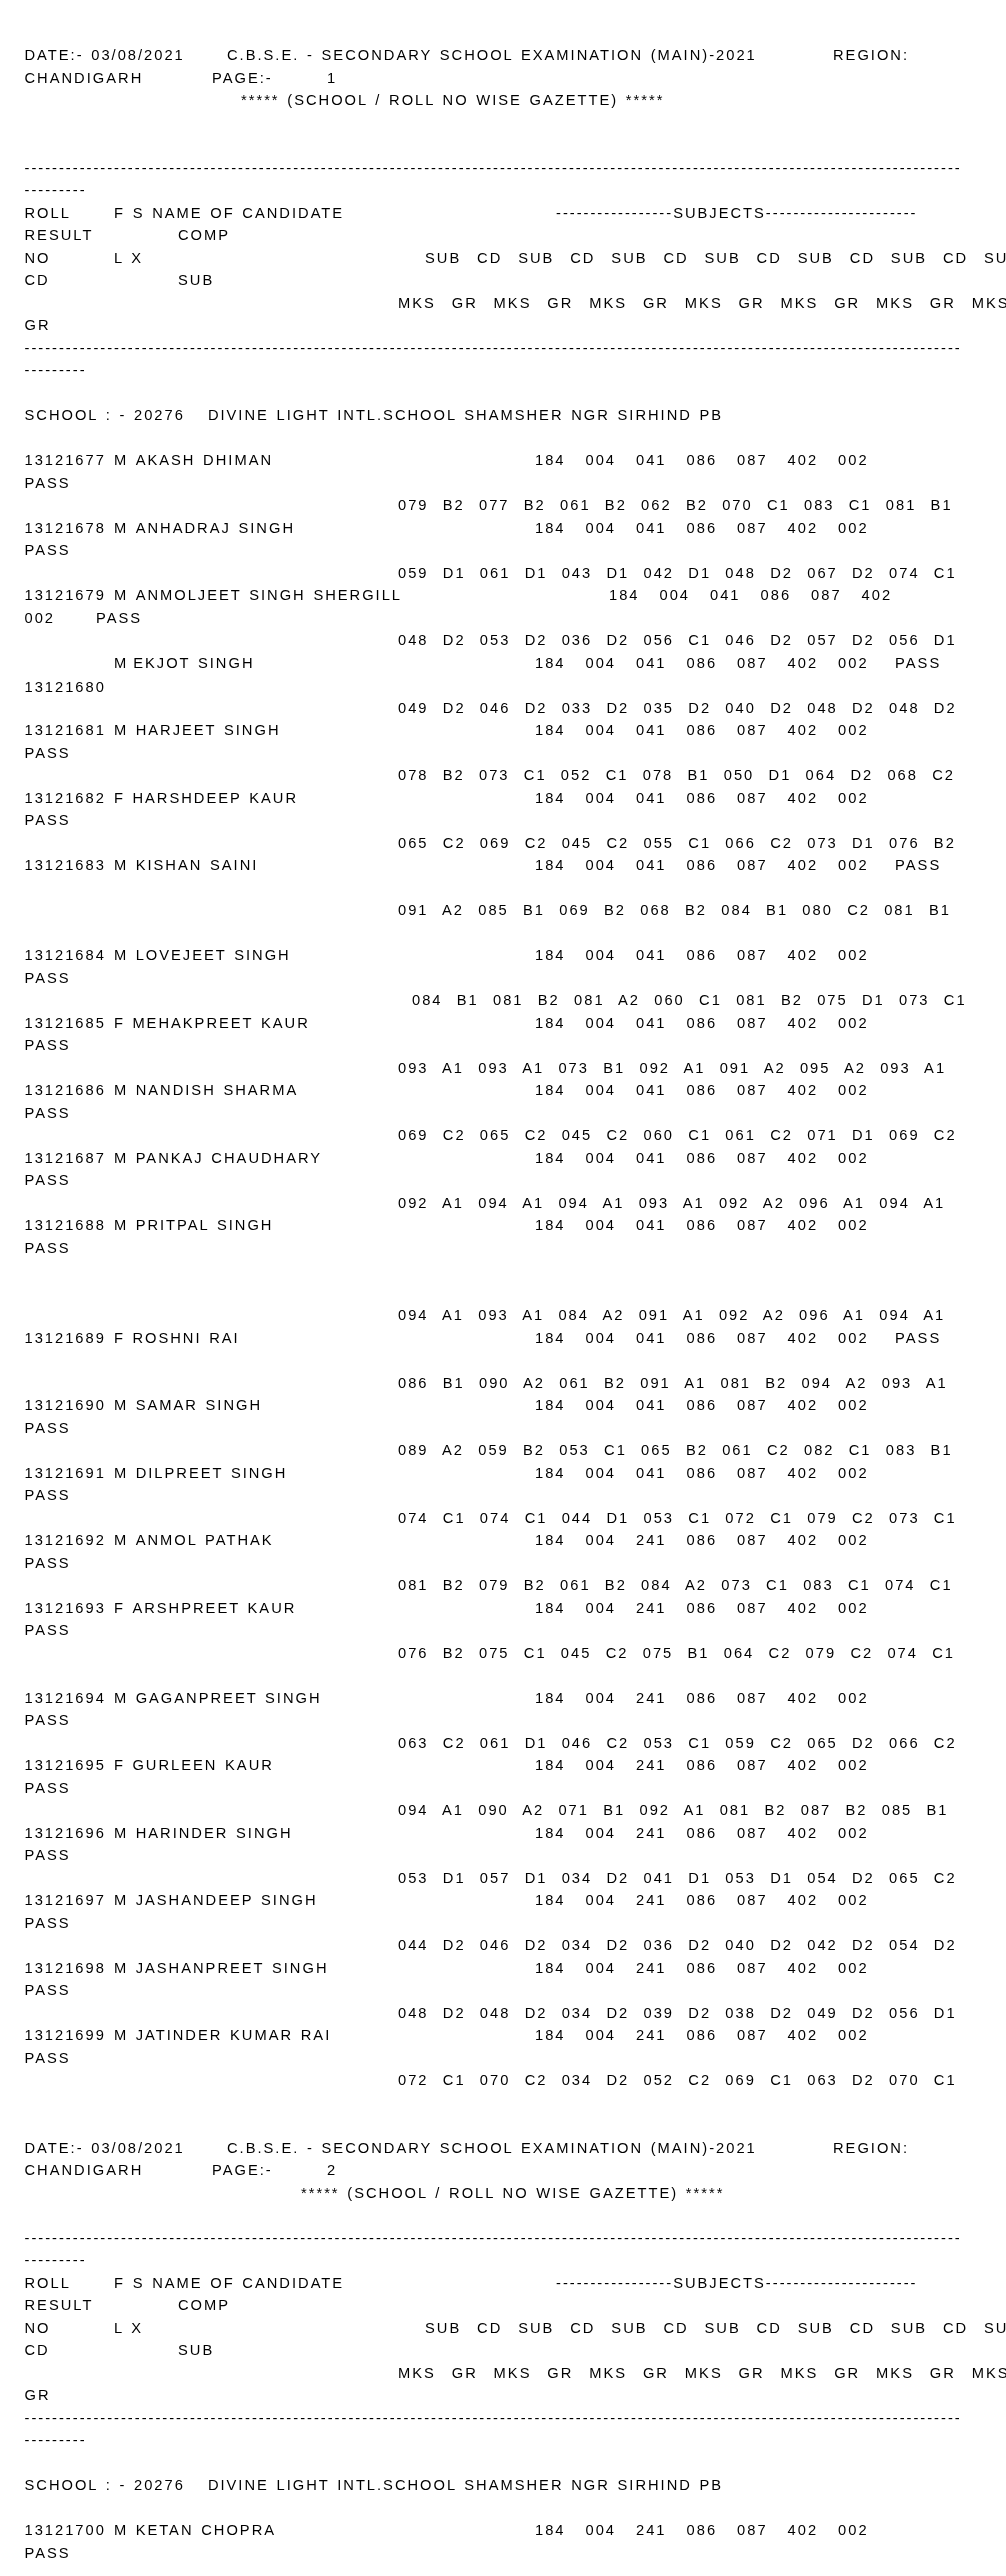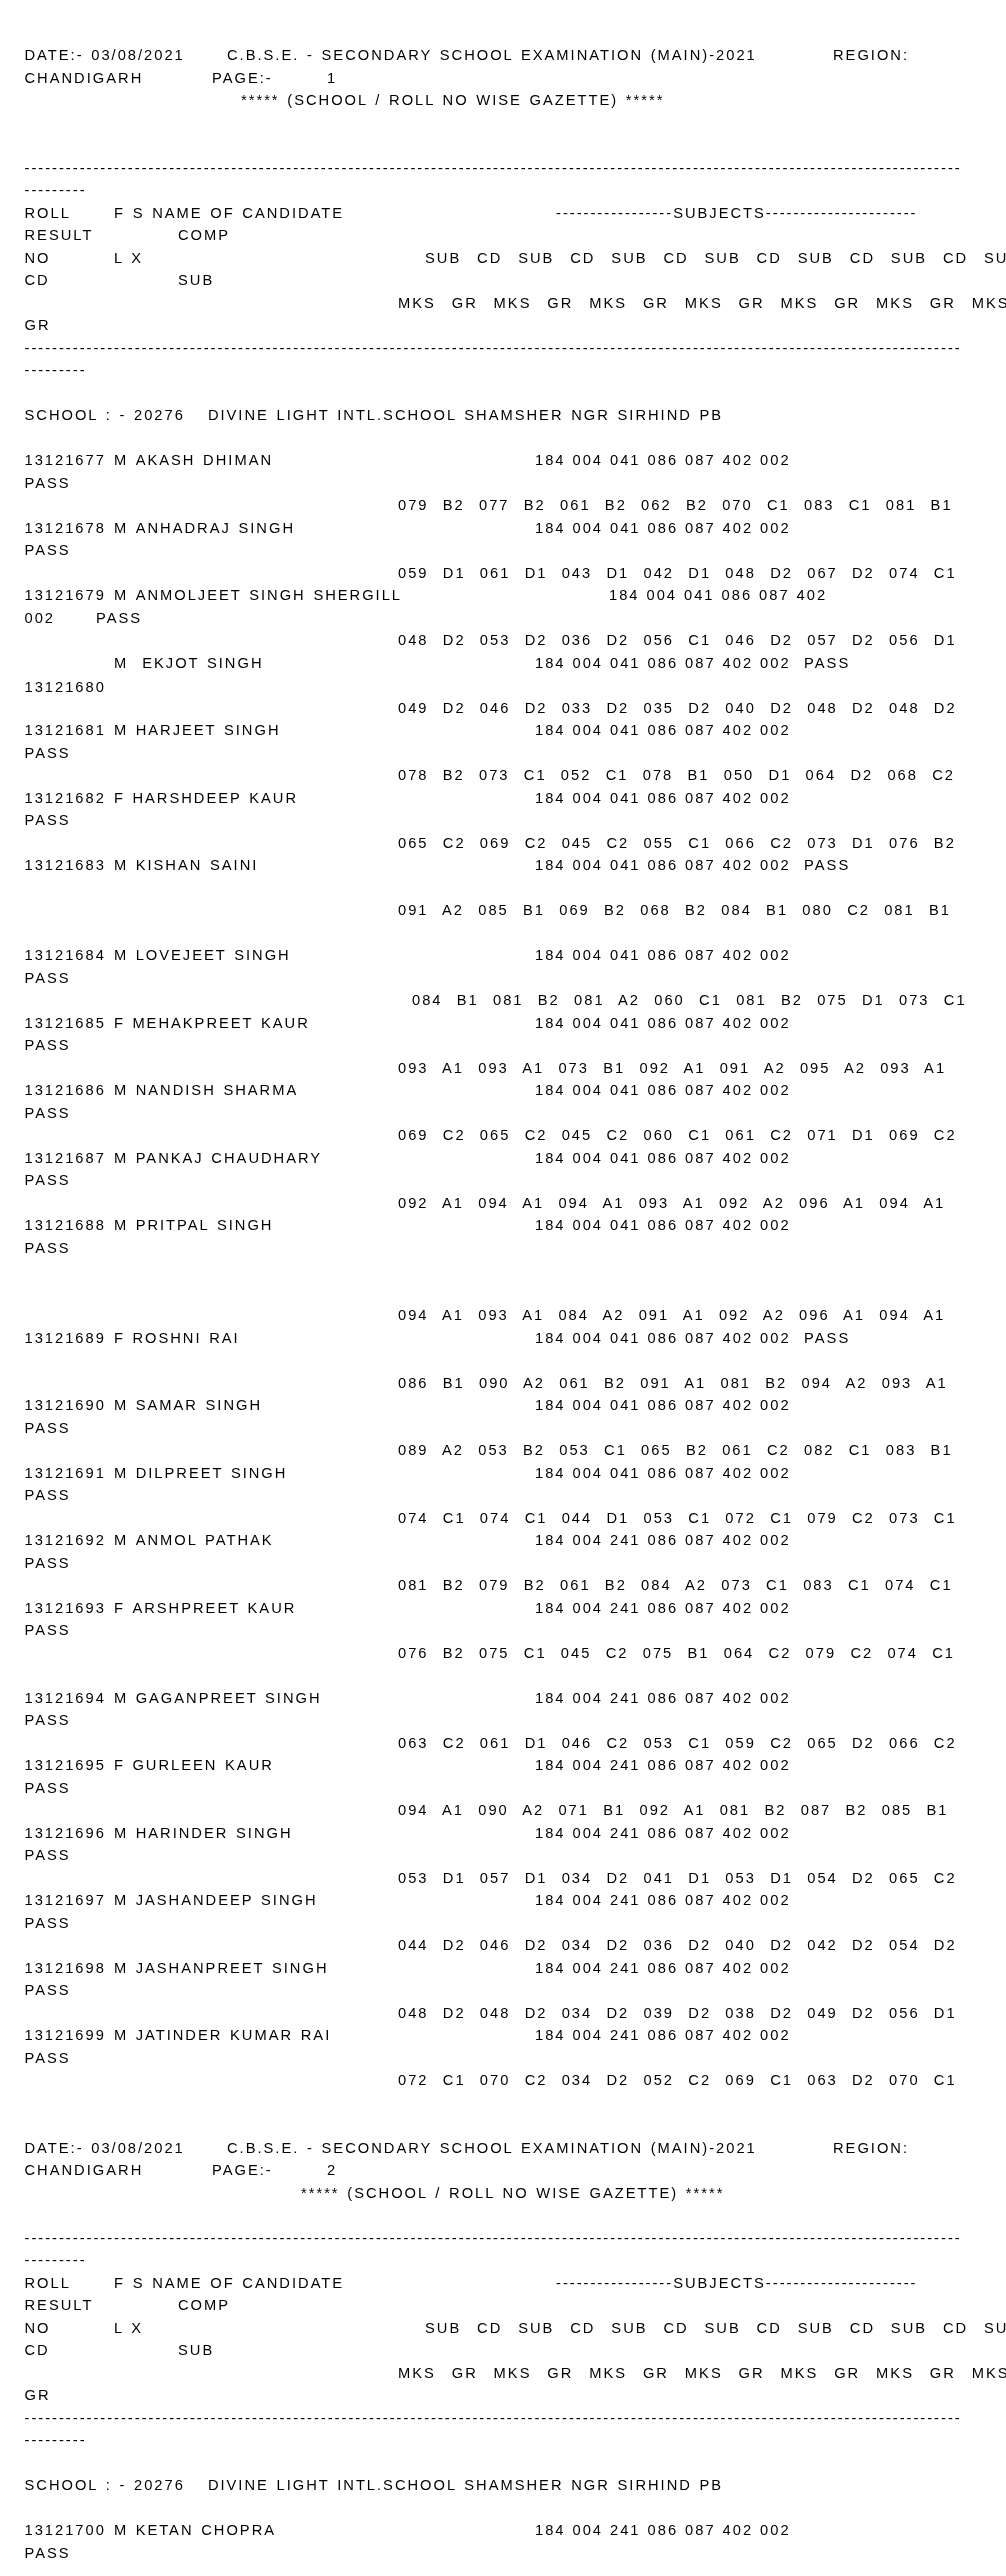--- a/index.html
+++ b/index.html
@@ -5,21 +5,21 @@
   html,body{margin:0;padding:0;background:#ffffff;}
   body{
     width:1007px;height:2576px;overflow:hidden;
     font-family:"Liberation Sans","DejaVu Sans",sans-serif;
     font-size:14.7px;color:#000;
     letter-spacing:2px;word-spacing:1.6px;
   }
   #doc{position:relative;padding-top:44px;}
   .line{position:relative;height:22.5px;line-height:22.5px;white-space:nowrap;}
   .part{position:absolute;top:0;white-space:pre;}
-  .codes{display:flex;gap:7px;}
+  .codes{display:flex;gap:20px;}
   .codes .code{white-space:pre;}
   .pass-inline{margin-left:6.5px;}
   .wide{word-spacing:9.8px;}
   .marks{word-spacing:8.2px;}
   .sep{letter-spacing:2px;}
 </style>
 </head>
 <body>
 
 <div id="doc">
@@ -108,21 +108,21 @@
     </div>
     <div class="line">
       <span class="part" style="left: 24.5px;">002</span>
       <span class="part" style="left: 96px;">PASS</span>
     </div>
     <div class="line">
       <span class="part marks" style="left: 398px;">048 D2 053 D2 036 D2 056 C1 046 D2 057 D2 056 D1</span>
     </div>
     <div class="line">
       <span class="part" style="left: 24.5px; margin-top: 24px;">13121680</span>
-      <span class="part" style="left: 114px;"><span>M</span><span style="margin-left: 14px;">EKJOT SINGH</span></span>
+      <span class="part" style="left: 114px;"><span>M</span><span style="margin-left: 5px;">EKJOT SINGH</span></span>
       <span class="part codes" style="left: 535px;"><span class="code">184</span><span class="code">004</span><span class="code">041</span><span class="code">086</span><span class="code">087</span><span class="code">402</span><span class="code">002</span><span class="pass-inline">PASS</span></span>
     </div>
     <div class="line"></div>
     <div class="line">
       <span class="part marks" style="left: 398px;">049 D2 046 D2 033 D2 035 D2 040 D2 048 D2 048 D2</span>
     </div>
     <div class="line">
       <span class="part" style="left: 24.5px;">13121681</span>
       <span class="part" style="left: 114px;"><span>M</span><span style="margin-left: 7.4px;">HARJEET SINGH</span></span>
       <span class="part codes" style="left: 535px;"><span class="code">184</span><span class="code">004</span><span class="code">041</span><span class="code">086</span><span class="code">087</span><span class="code">402</span><span class="code">002</span></span>
@@ -222,21 +222,21 @@
     </div>
     <div class="line">
       <span class="part" style="left: 24.5px;">13121690</span>
       <span class="part" style="left: 114px;"><span>M</span><span style="margin-left: 7.4px;">SAMAR SINGH</span></span>
       <span class="part codes" style="left: 535px;"><span class="code">184</span><span class="code">004</span><span class="code">041</span><span class="code">086</span><span class="code">087</span><span class="code">402</span><span class="code">002</span></span>
     </div>
     <div class="line">
       <span class="part" style="left: 24.5px;">PASS</span>
     </div>
     <div class="line">
-      <span class="part marks" style="left: 398px;">089 A2 053 B2 053 C1 065 B2 061 C2 082 C1 083 B1</span>
+      <span class="part marks" style="left: 398px;">089 A2 059 B2 053 C1 065 B2 061 C2 082 C1 083 B1</span>
     </div>
     <div class="line">
       <span class="part" style="left: 24.5px;">13121691</span>
       <span class="part" style="left: 114px;"><span>M</span><span style="margin-left: 7.4px;">DILPREET SINGH</span></span>
       <span class="part codes" style="left: 535px;"><span class="code">184</span><span class="code">004</span><span class="code">041</span><span class="code">086</span><span class="code">087</span><span class="code">402</span><span class="code">002</span></span>
     </div>
     <div class="line">
       <span class="part" style="left: 24.5px;">PASS</span>
     </div>
     <div class="line">

